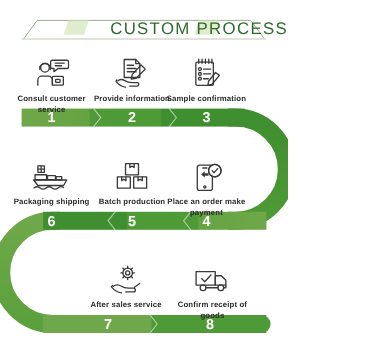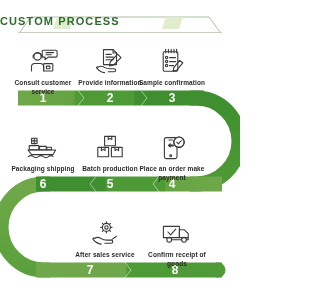--- a/index.html
+++ b/index.html
@@ -27,23 +27,23 @@
   .banner-frame {
     position: absolute;
     left: 0;
     top: 0;
   }
   .title-text {
     position: absolute;
     left: 0;
     top: 9px;
     width: 240px;
-    text-align: left;
-    font-size: 11px;
-    font-weight: bold;
+    text-align: right;
+    font-size: 14px;
+    font-weight: normal;
     letter-spacing: 1.1px;
     color: #2f6b2f;
   }
 
   
   .path-svg {
     position: absolute;
     left: 0;
     top: 0;
     width: 240px;

